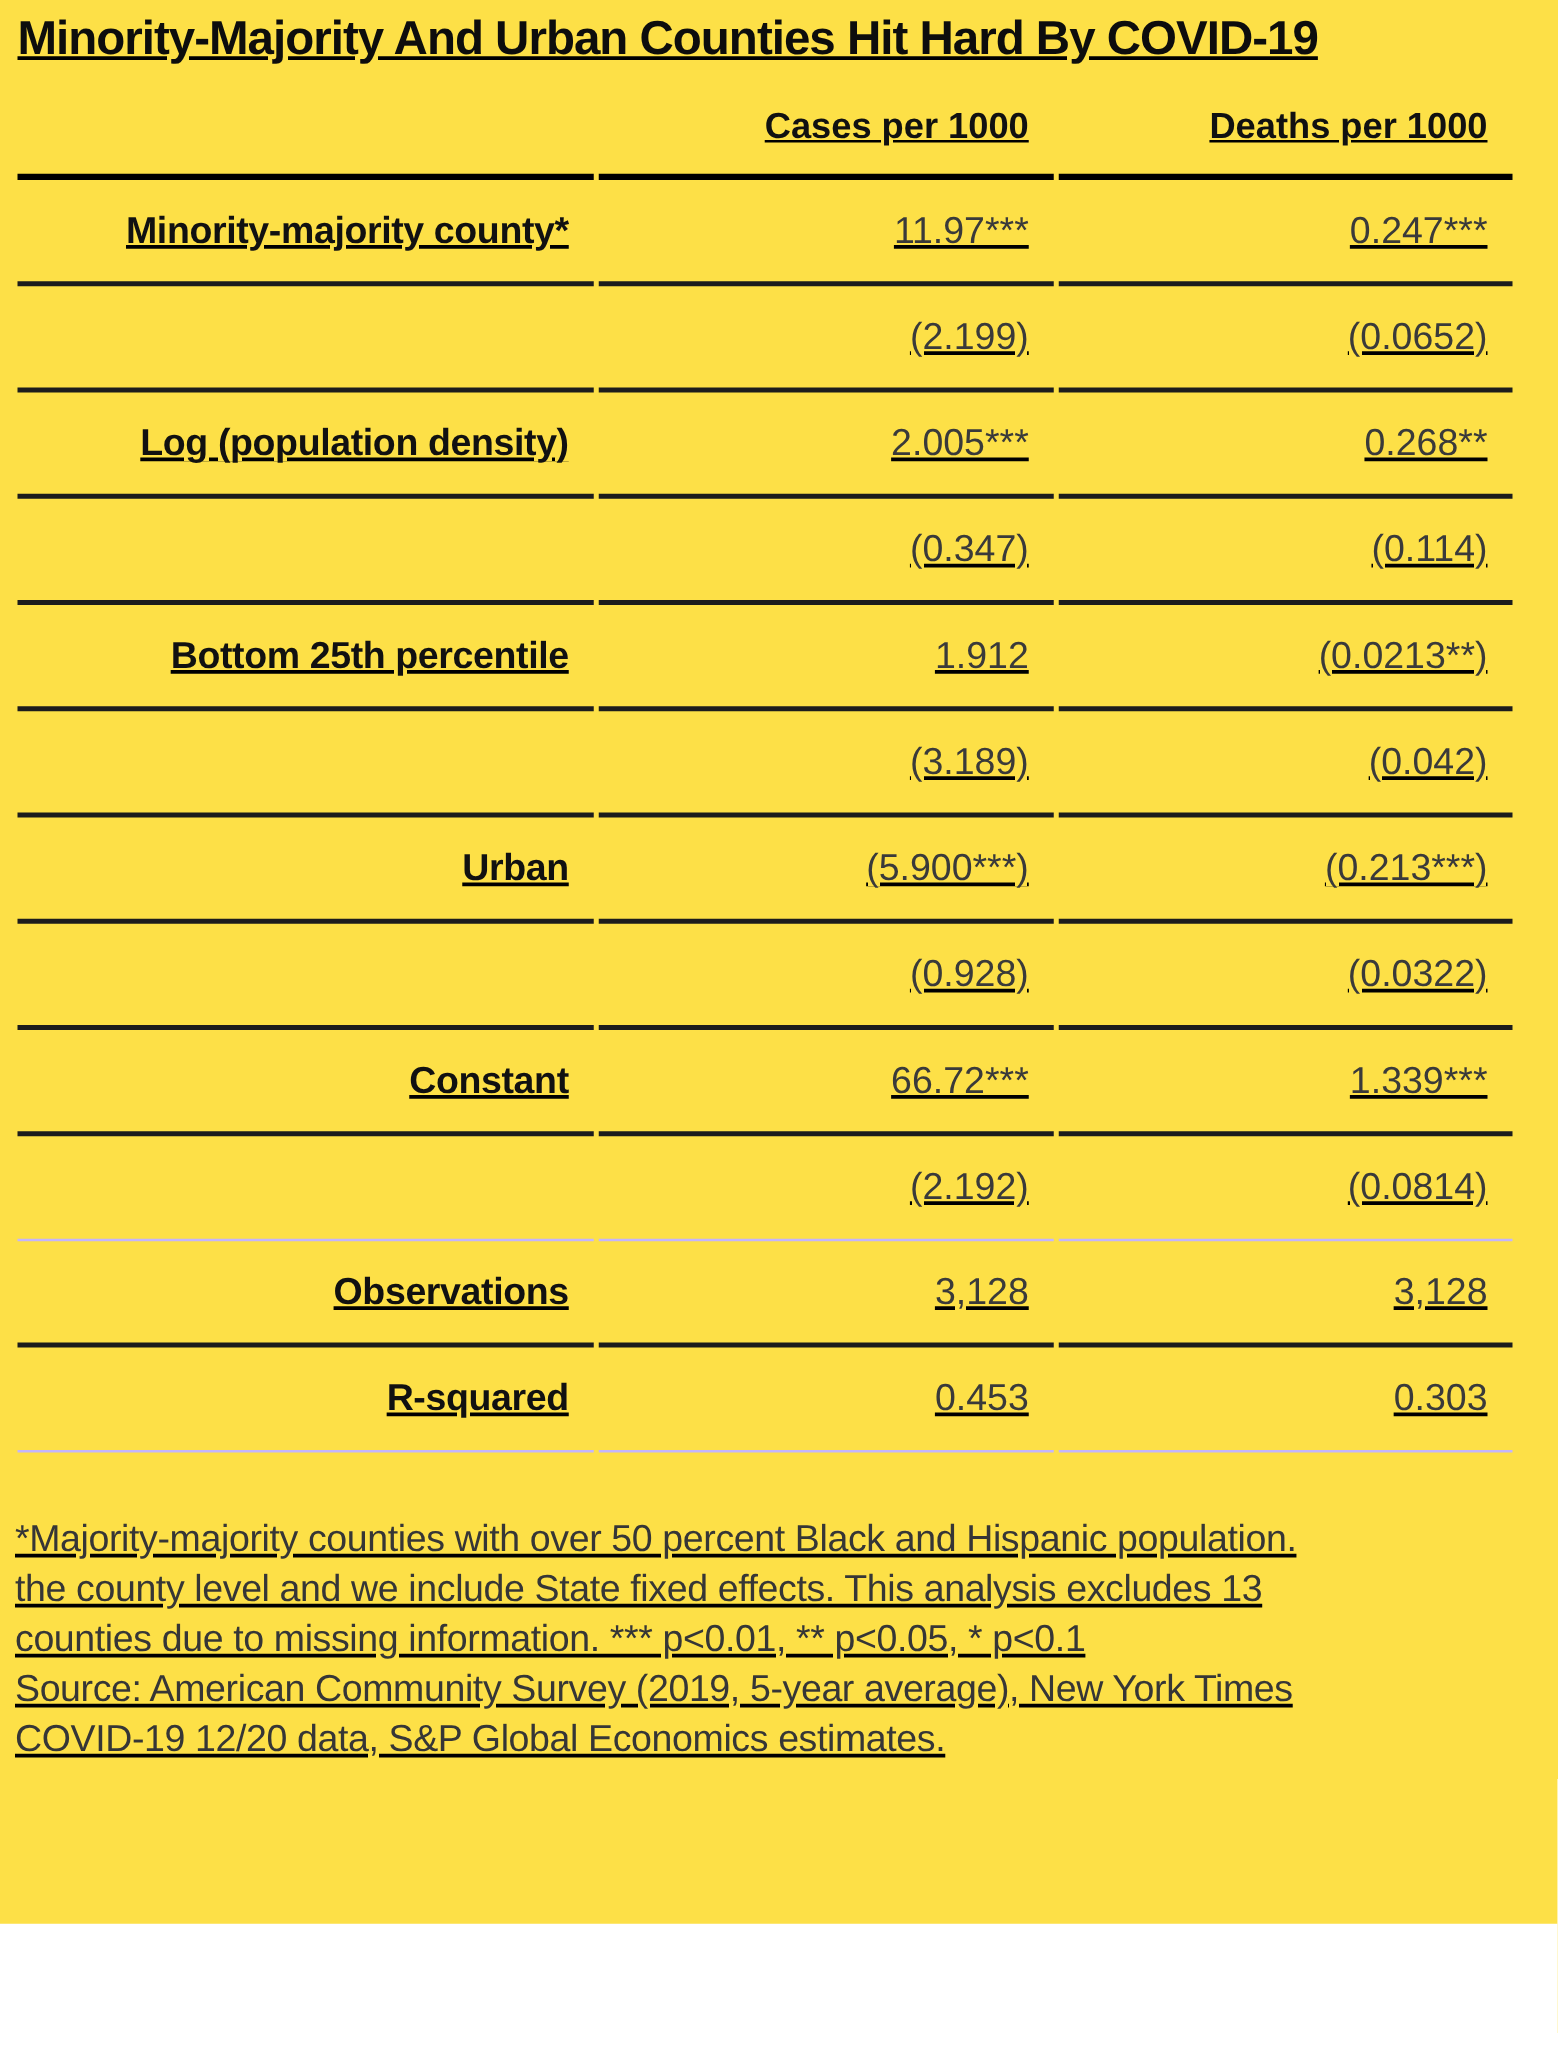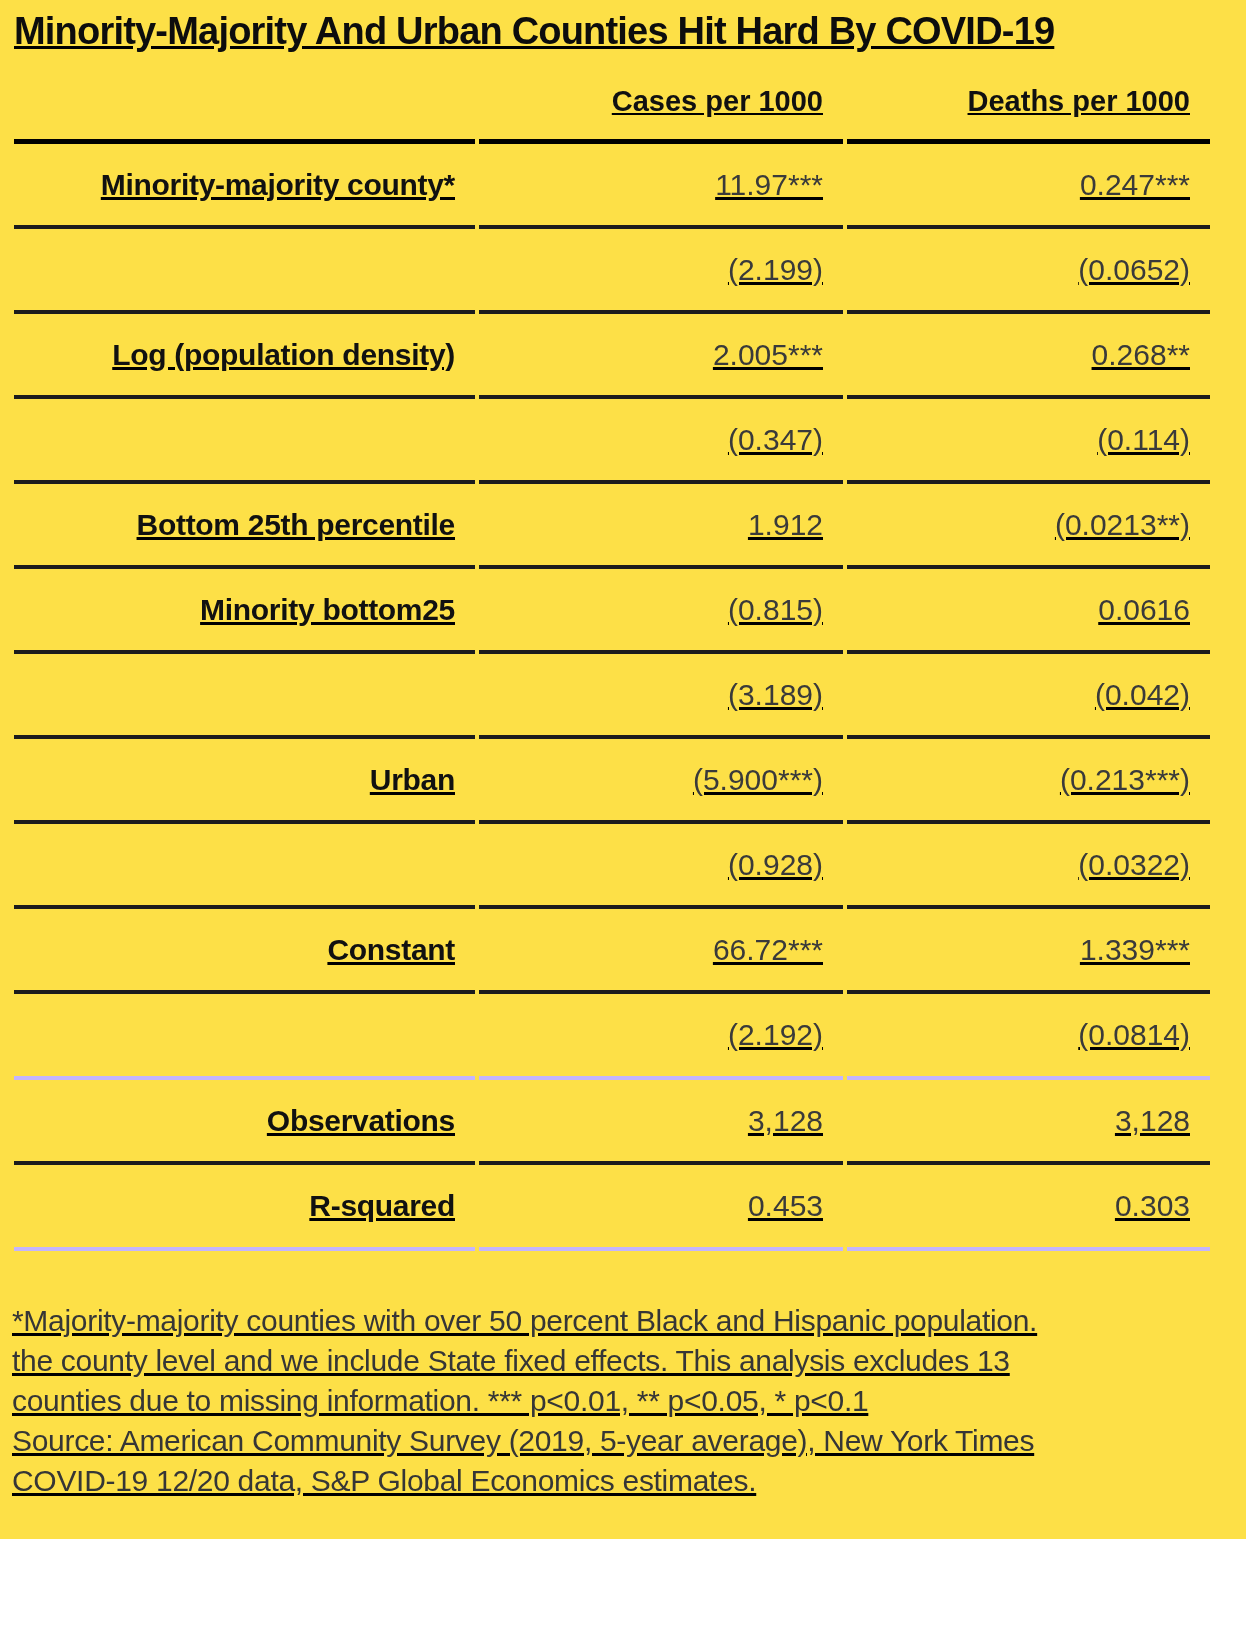--- a/index.html
+++ b/index.html
@@ -56,21 +56,21 @@
     color: #3a3a3a;
     border-bottom: 4px solid #1c1c1c;
   }
   tbody td.lbl {
     font-weight: 700;
     color: #111111;
     letter-spacing: -0.3px;
   }
   tbody tr.rule-thick td {
     height: 82px;
-    border-bottom: 4px solid #c4b5fd;
+    border-bottom: 2px solid #c4b5fd;
   }
   .notes {
     margin: 50px 0 0 12px;
     width: 1180px;
     font-size: 30px;
     line-height: 40px;
     letter-spacing: -0.3px;
     color: #363636;
   }
 </style>
@@ -114,25 +114,20 @@
           <td class="lbl"></td>
           <td>(0.347)</td>
           <td>(0.114)</td>
         </tr>
         <tr>
           <td class="lbl">Bottom 25th percentile</td>
           <td>1.912</td>
           <td>(0.0213**)</td>
         </tr>
         <tr>
-          <td class="lbl">Minority bottom25</td>
-          <td>(0.815)</td>
-          <td>0.0616</td>
-        </tr>
-        <tr>
           <td class="lbl"></td>
           <td>(3.189)</td>
           <td>(0.042)</td>
         </tr>
         <tr>
           <td class="lbl">Urban</td>
           <td>(5.900***)</td>
           <td>(0.213***)</td>
         </tr>
         <tr>

